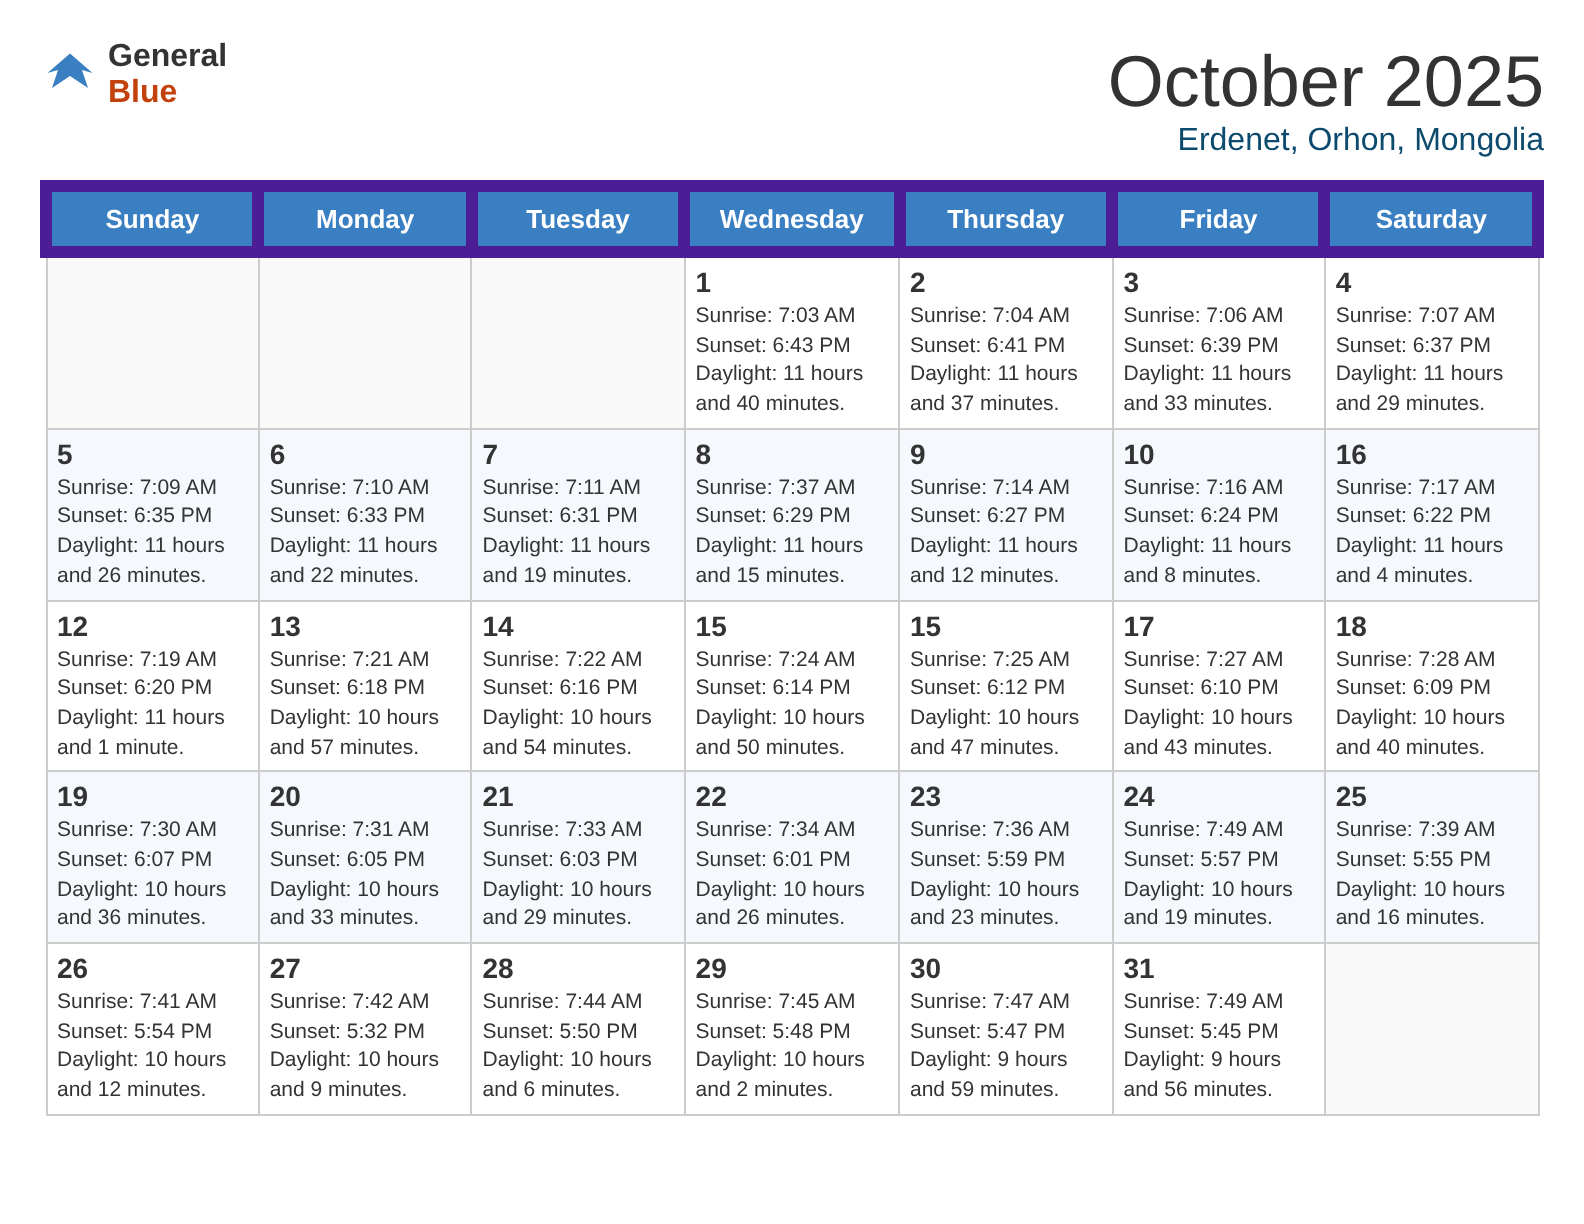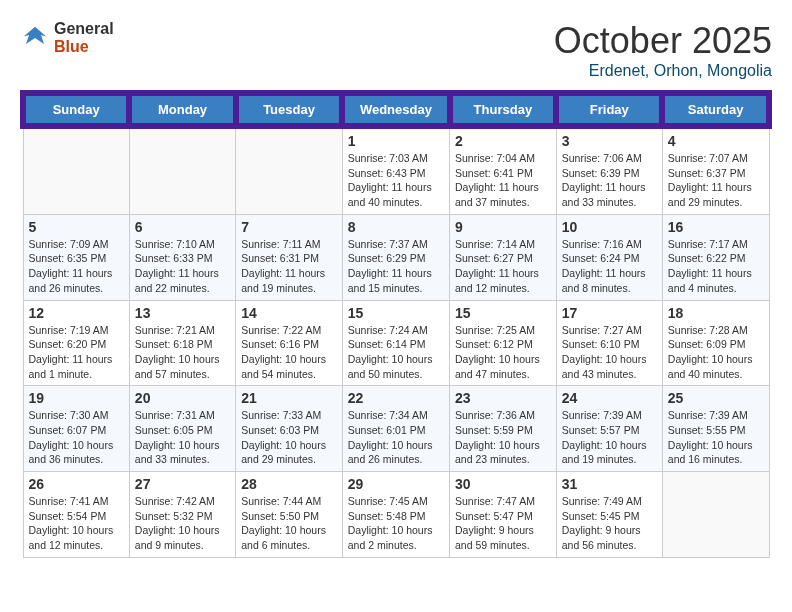--- a/index.html
+++ b/index.html
@@ -280,21 +280,21 @@
         </td>
         <td>
           <span class="day-number">23</span>
           <div class="day-info">Sunrise: 7:36 AM
 Sunset: 5:59 PM
 Daylight: 10 hours
 and 23 minutes.</div>
         </td>
         <td>
           <span class="day-number">24</span>
-          <div class="day-info">Sunrise: 7:39 AM
+          <div class="day-info">Sunrise: 7:49 AM
 Sunset: 5:57 PM
 Daylight: 10 hours
 and 19 minutes.</div>
         </td>
         <td>
           <span class="day-number">25</span>
           <div class="day-info">Sunrise: 7:39 AM
 Sunset: 5:55 PM
 Daylight: 10 hours
 and 16 minutes.</div>

